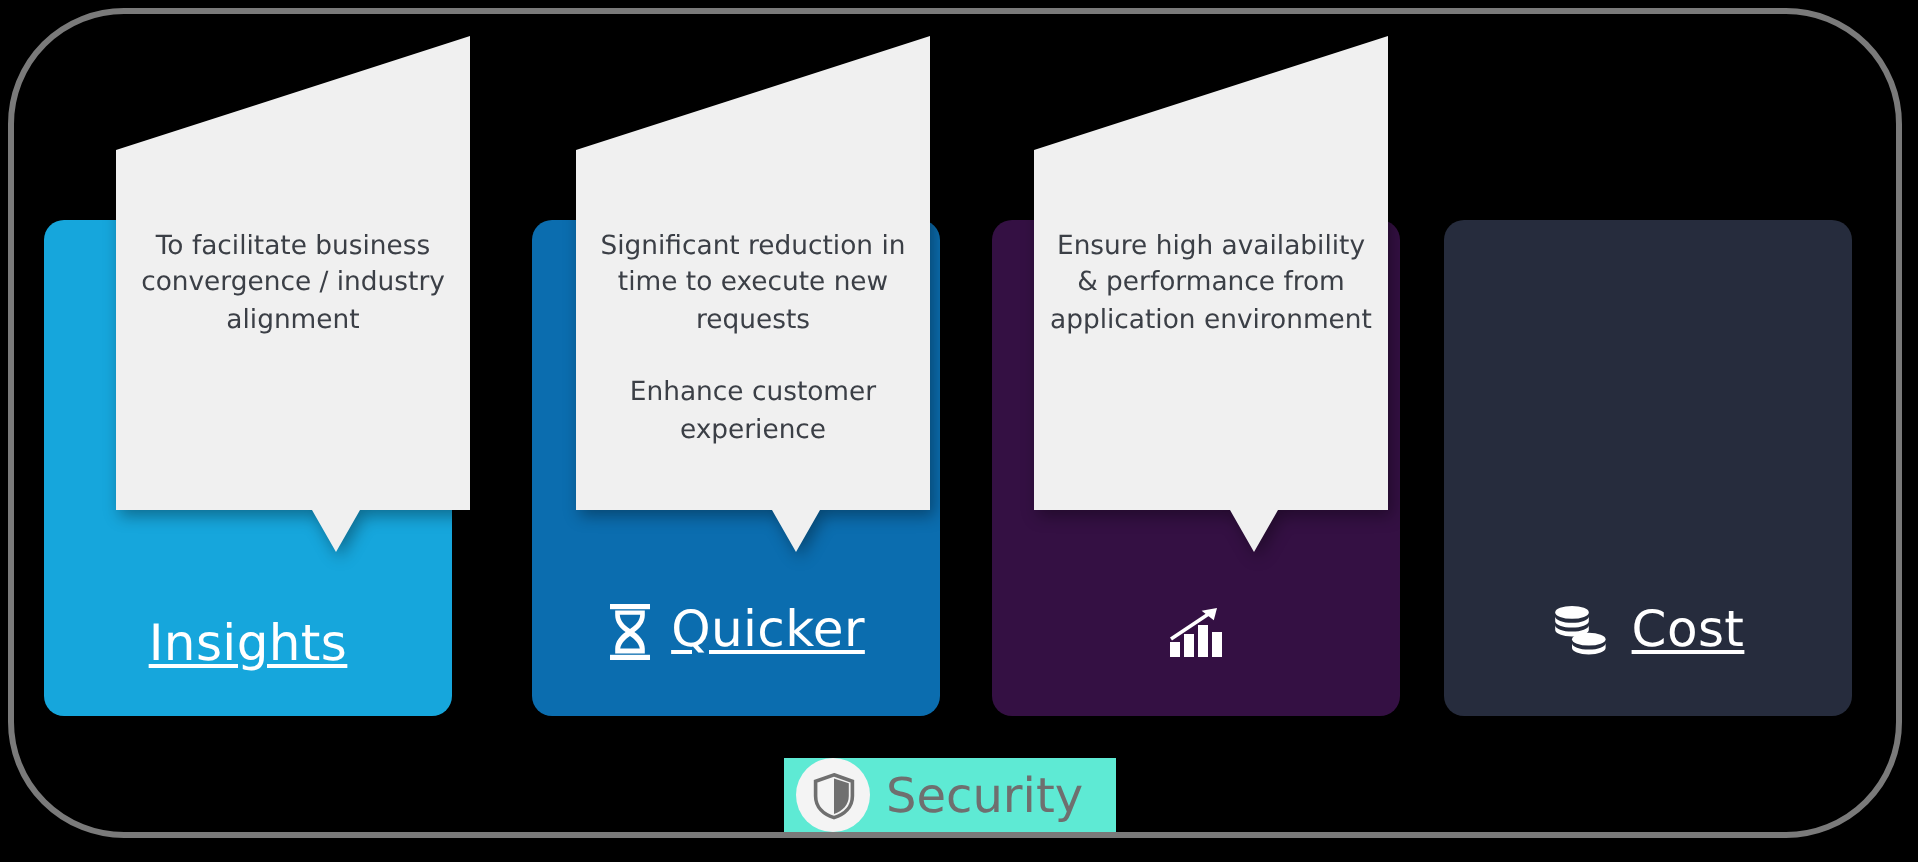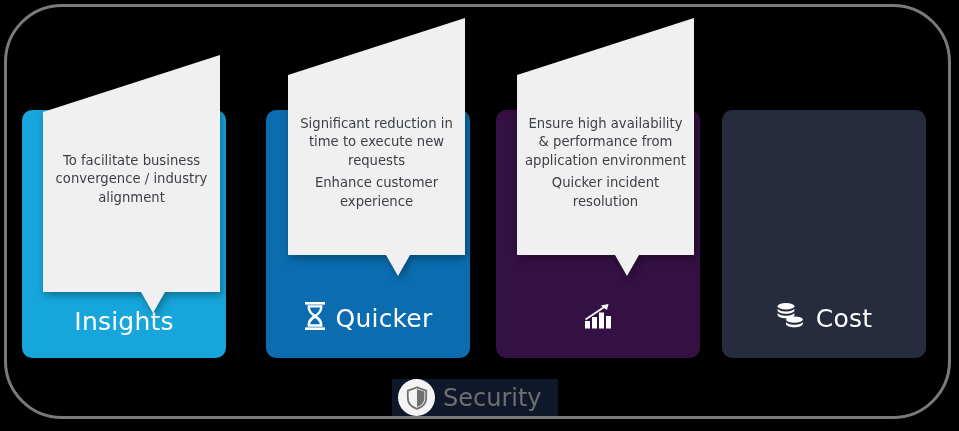--- a/index.html
+++ b/index.html
@@ -58,69 +58,69 @@
   .card.c4 { left: 722px; background: #262c3d; }
 
   
   .paper {
     position: absolute;
     top: 0px;
     width: 177px;
     height: 305px;
     filter: drop-shadow(2px 3px 4px rgba(0,0,0,0.35));
   }
-  .paper.p1 { left: 43px; margin-top: 37px;  }
+  .paper.p1 { left: 58px;  }
   .paper.p2 { left: 288px; }
   .paper.p3 { left: 517px; }
   .paper.p4 { left: 742px; }
 
   .paper svg { display: block; width: 177px; height: 305px; }
 
   .paper-text {
     position: absolute;
     left: 8px;
     right: 8px;
     top: 96px;
     text-align: center;
     color: #3b3f46;
     font-size: 13.2px;
     line-height: 18.5px;
     white-space: pre-line;
   }
-  .paper-text .para2 { display: block; margin-top: 4px; }
+  .paper-text .para2 { display: block; margin-top: 18px; }
 
   
   .card-label {
     position: absolute;
     left: 0;
     right: 0;
     bottom: 24px;
     display: flex;
-    align-items: center;
     justify-content: center;
     gap: 10px;
     color: #ffffff;
+    text-decoration: underline;
   }
   .card-label .label-text {
     font-size: 25px;
     font-weight: 400;
     letter-spacing: 0.2px;
     line-height: 1;
   }
   .card-icon { display: block; }
 
   
   .security {
     position: absolute;
     left: 392px;
     top: 379px;
     height: 37px;
     display: flex;
     align-items: center;
-    background: #0f172a;
+    background: #5eead4;
     padding: 0 16px 0 6px;
   }
   .security-circle {
     width: 37px;
     height: 37px;
     border-radius: 50%;
     background: #f4f4f4;
     display: flex;
     align-items: center;
     justify-content: center;
@@ -193,21 +193,20 @@
           </svg>
         </span>
       </div>
     </div>
     <div class="paper p3">
       <svg viewBox="0 0 177 305" xmlns="http://www.w3.org/2000/svg" aria-hidden="true">
         <path d="M0 75 L177 18 L177 255 L122 255 L110 276 L98 255 L0 255 Z" fill="#f0f0f0"></path>
       </svg>
       <div class="paper-text">
         <span>Ensure high availability &amp; performance from application environment</span>
-        <span class="para2">Quicker incident resolution</span>
       </div>
     </div>
 
     <div class="card c4">
       <div class="card-label">
         <span class="card-icon">
           <svg width="30" height="28" viewBox="0 0 30 28" xmlns="http://www.w3.org/2000/svg">
             <g fill="#ffffff">
               <ellipse cx="10" cy="4.2" rx="8.4" ry="3.2"></ellipse>
               <path d="M1.6 6.2 c0 1.8 3.8 3.2 8.4 3.2 s8.4 -1.4 8.4 -3.2 v2.4 c0 1.8 -3.8 3.2 -8.4 3.2 s-8.4 -1.4 -8.4 -3.2 z"></path>

